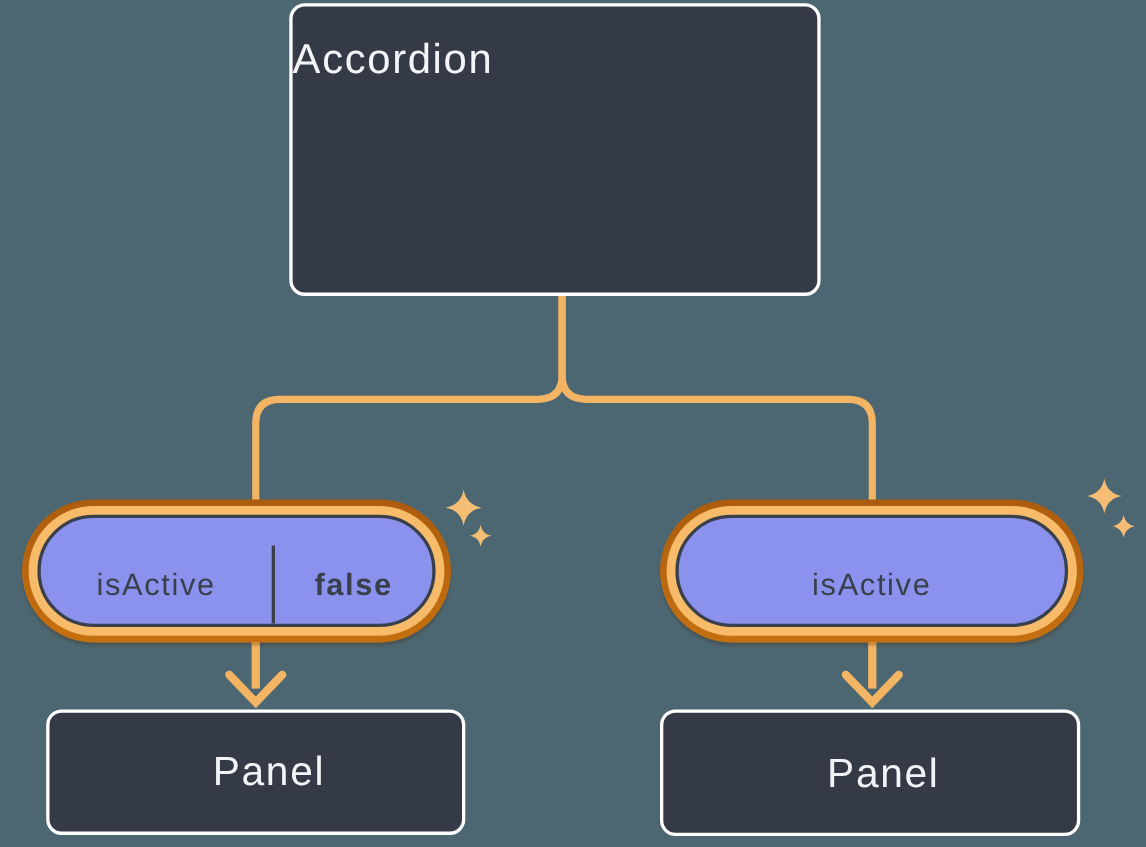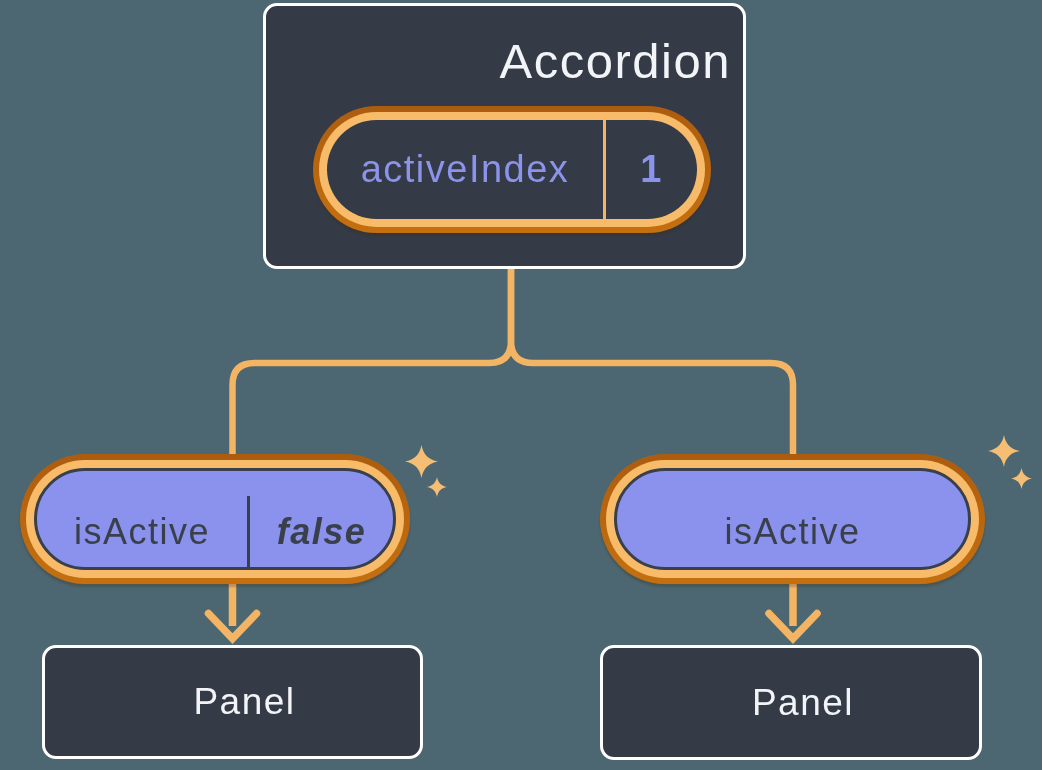--- a/index.html
+++ b/index.html
@@ -19,22 +19,22 @@
   .sparkle{ fill:var(--sparkle,#F6BE74); }
 
   .card{
     position:absolute; z-index:2;
     background:var(--card-bg,#343B47);
     border:3px solid var(--card-border,#FFFFFF);
     border-radius:14px;
   }
   .root-card{ left:263px; top:3px; width:483px; height:266px; }
   .card-title{
-    position:absolute; left:0; right:12px; top:27px;
-    text-align:right; font-size:49px; letter-spacing:1.5px;
+    position:absolute; left:0; right:0; top:27px;
+    text-align:left; font-size:38px; letter-spacing:1.5px;
     color:var(--title-text,#F2F4F7);
   }
 
   .pill{ position:absolute; z-index:3; border-radius:999px; padding:6px;
          background:linear-gradient(180deg, var(--ring-dark-top,#AC5C0E), var(--ring-dark-bottom,#C5700F));
          box-shadow:0 3px 2px rgba(70,36,4,0.25); }
   .pill-ring{ width:100%; height:100%; border-radius:999px; padding:8px;
               background:var(--ring-light,#F7BB69); }
   .pill-inner{ width:100%; height:100%; border-radius:999px; display:flex; overflow:hidden; }
 
@@ -45,24 +45,24 @@
 
   .cell{ display:flex; align-items:center; justify-content:center;
          font-size:38px; letter-spacing:1.5px; }
   .cell-label{ flex:1; }
   .cell-value{ font-weight:bold; }
 
   .purple-pill .pill-inner{
     background:var(--pill-fill,#8B92EE);
     border:3px solid var(--pill-ink,#39404B);
   }
-  .purple-pill .cell{ color:var(--pill-ink,#39404B); font-size:36px;margin-top:25px; }
+  .purple-pill .cell{ color:var(--pill-ink,#39404B); font-size:28px;margin-top:25px; }
   .purple-pill .cell-value{ border-left:3px solid var(--pill-ink,#39404B); }
   .pill-left{ left:20px;  top:454px; width:390px; height:130px; }
-  .pill-left  .cell-value{ width:146px;font-style:italic; }
+  .pill-left  .cell-value{ width:146px; }
   .pill-right{ left:600px; top:454px; width:385px; height:130px; }
   .pill-right .cell-value{ width:138px; }
 
   .panel{ display:flex; align-items:center; justify-content:center; }
   .panel-title{ font-size:37px; letter-spacing:1.5px; color:var(--title-text,#F2F4F7);margin-left:24px; }
   .panel-left { left:42px;  top:645px; width:381px; height:114px; }
   .panel-right{ left:600px; top:645px; width:382px; height:115px; }
 </style>
 </head>
 <body>
@@ -98,28 +98,20 @@
     </g>
     <g>
       <use href="#sparkle-shape" class="sparkle" transform="translate(988,435) scale(1.33)"></use>
       <use href="#sparkle-shape" class="sparkle" transform="translate(1011,468) scale(0.875)"></use>
     </g>
   </svg>
 
   <div class="card root-card">
     <div class="card-title">Accordion</div>
 
-    <div class="pill state-pill">
-      <div class="pill-ring">
-        <div class="pill-inner">
-          <div class="cell cell-label">activeIndex</div>
-          <div class="cell cell-value">1</div>
-        </div>
-      </div>
-    </div>
   </div>
 
   <div class="pill purple-pill pill-left">
     <div class="pill-ring">
       <div class="pill-inner">
         <div class="cell cell-label">isActive</div>
         <div class="cell cell-value">false</div>
       </div>
     </div>
   </div>

